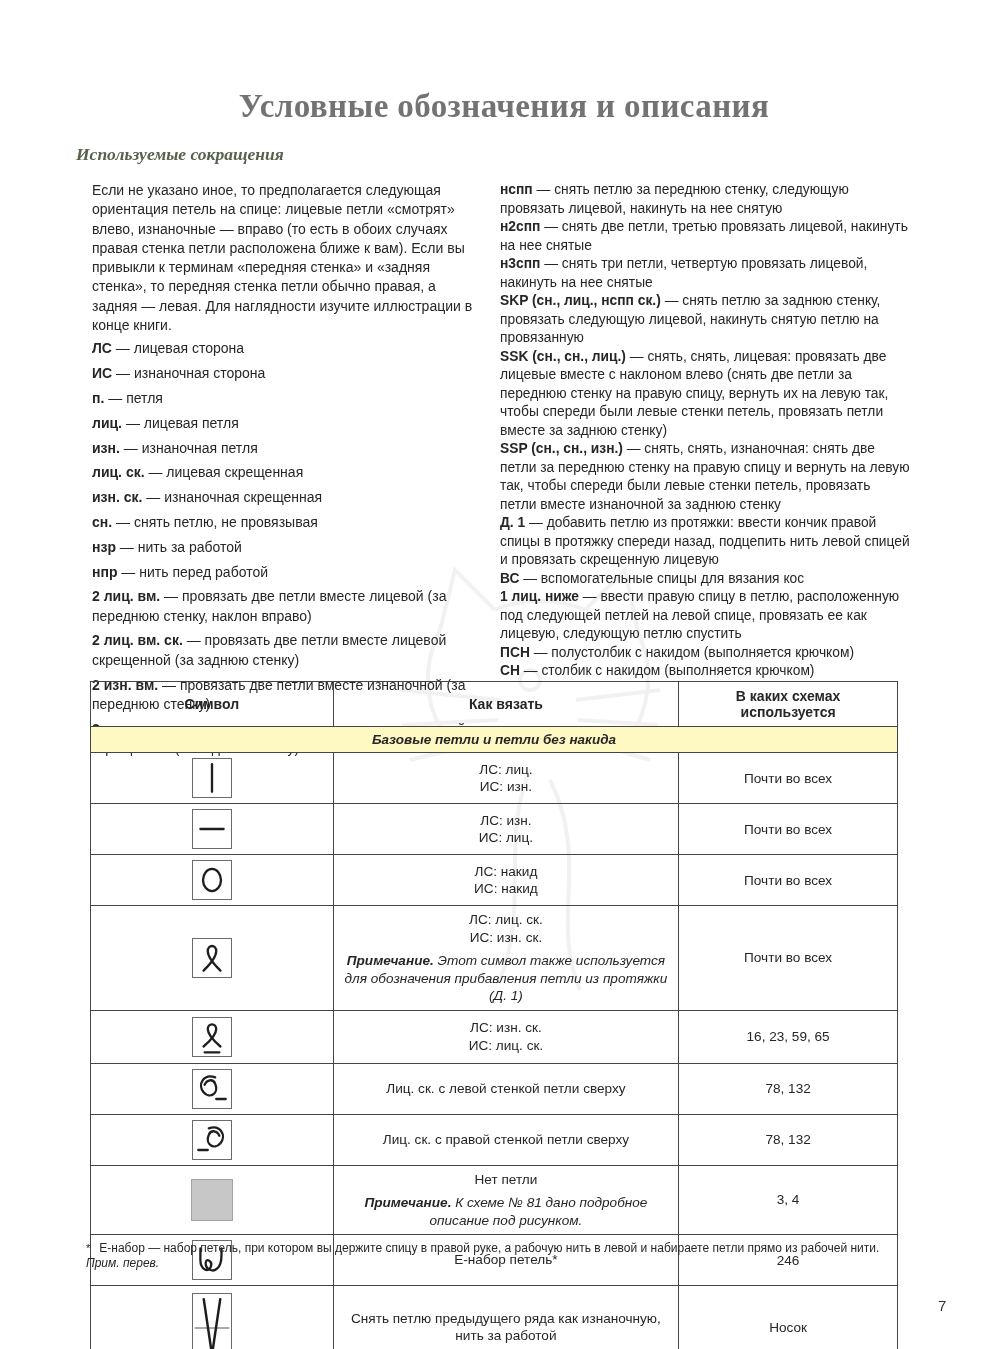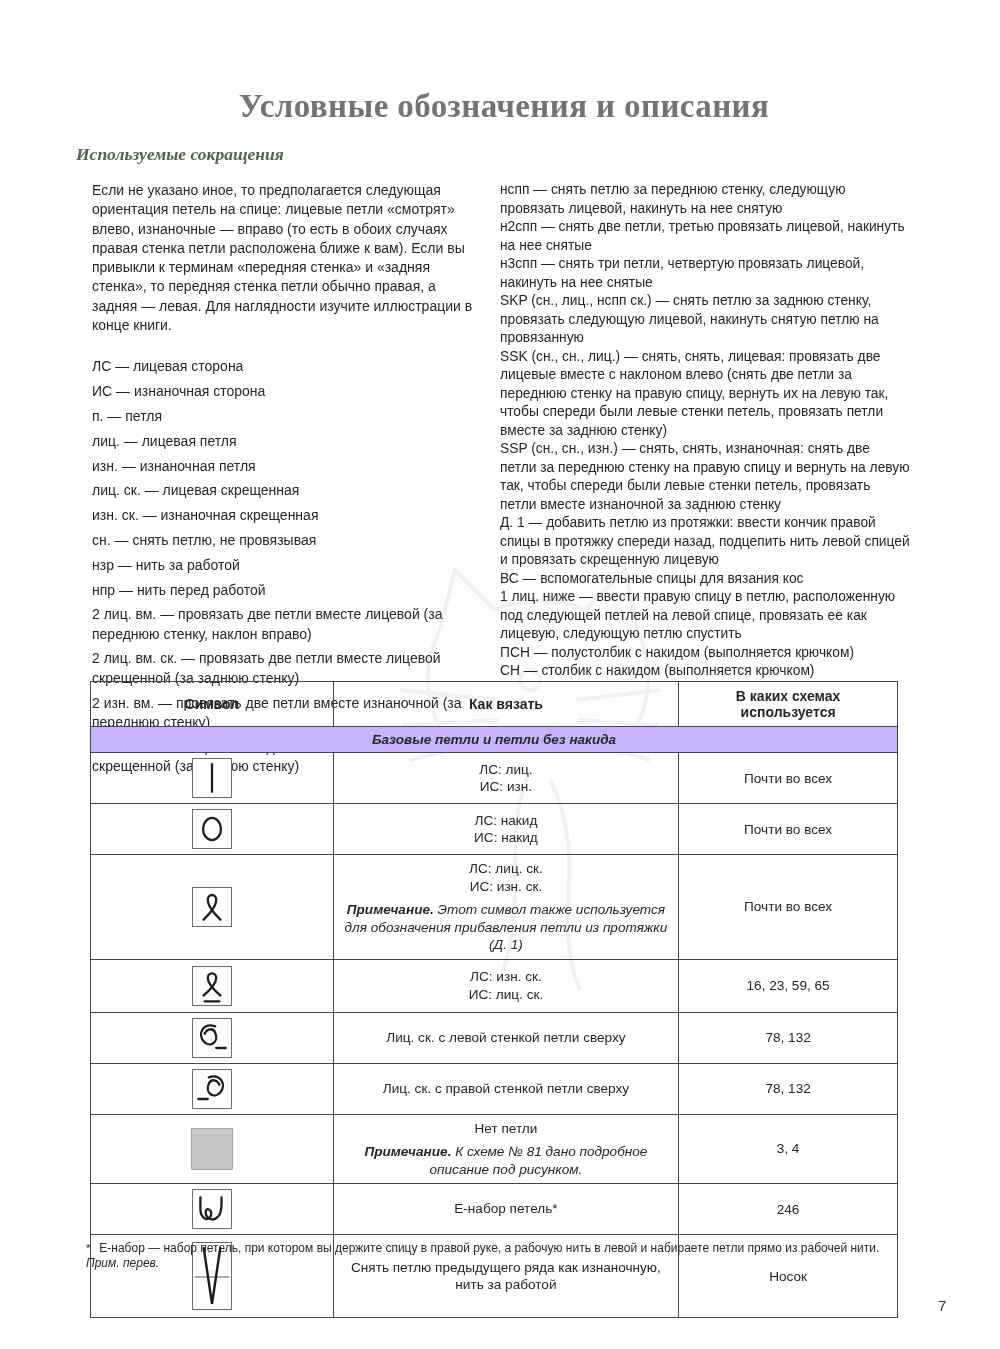--- a/index.html
+++ b/index.html
@@ -8,31 +8,31 @@
 
   .page-title{position:absolute;top:84px;left:0;width:100%;margin:4px;text-align:center;
         font-family:"Liberation Serif",serif;font-weight:bold;font-size:33px;
         color:#737373;letter-spacing:.4px;}
   .subtitle{position:absolute;top:144px;left:76px;margin:0;
         font-family:"Liberation Serif",serif;font-style:italic;font-weight:bold;
         font-size:17.5px;color:#55624c;}
 
   .col-left{position:absolute;top:181px;left:92px;width:384px;font-size:14px;line-height:19.3px;}
   .col-right{position:absolute;top:181px;left:500px;width:410px;font-size:13.8px;line-height:18.5px;}
-  .intro{margin:0 0 22px 0;}
+  .intro{margin:0 0 4px 0;}
   p.abbr{margin:0 0 5.5px 0;}
   .col-right p.abbr{margin:0;}
-  p.abbr b{font-weight:normal;}
+  p.abbr b{font-weight:bold;}
 
   table.symtab{position:absolute;top:681px;left:90px;width:808px;border-collapse:collapse;
         font-size:13.6px;}
   table.symtab th, table.symtab td{border:1px solid #454545;padding:5px 10px;text-align:center;
         vertical-align:middle;}
   table.symtab th{font-weight:bold;font-size:14px;padding:6px 10px;}
-  tr.section-row td{background:#c4b5fd;font-weight:bold;font-style:italic;font-size:13.5px;padding:5px 19px;}
+  tr.section-row td{background:#fef9c3;font-weight:bold;font-style:italic;font-size:13.5px;padding:5px 19px;}
   td.sym-cell{padding:6px 8px;vertical-align:middle;}
   td.how-cell{line-height:17.5px;}
   td.charts-cell{vertical-align:middle;}
   .sym-box{display:inline-block;width:40px;height:40px;border:1.5px solid #6a6a6a;
         background:#fff;box-sizing:border-box;vertical-align:middle;}
   .sym-box.tall{height:68px;}
   .sym-box svg{display:block;width:100%;height:100%;}
   .gray-square{display:inline-block;width:42px;height:42px;background:#c7c7c7;
         border:1px solid #a3a3a3;box-sizing:border-box;vertical-align:middle;}
   .note{font-style:italic;margin:6px 0 0 0;}
@@ -126,20 +126,30 @@
                 <line x1="18" y1="5" x2="18" y2="31" fill="none" stroke="#1e1e1e" stroke-width="2.2" stroke-linecap="round"></line>
               </svg></span></td>
           <td class="how-cell">
             <div>ЛС: лиц.</div>
             <div>ИС: изн.</div>
           </td>
           <td class="charts-cell">Почти во всех</td>
         </tr>
         <tr>
           <td class="sym-cell" style="height: 38px;"><span class="sym-box"><svg viewBox="0 0 36 36">
+                <line x1="7" y1="18" x2="29" y2="18" fill="none" stroke="#1e1e1e" stroke-width="2.2" stroke-linecap="round"></line>
+              </svg></span></td>
+          <td class="how-cell">
+            <div>ЛС: изн.</div>
+            <div>ИС: лиц.</div>
+          </td>
+          <td class="charts-cell">Почти во всех</td>
+        </tr>
+        <tr>
+          <td class="sym-cell" style="height: 38px;"><span class="sym-box"><svg viewBox="0 0 36 36">
                 <ellipse cx="18" cy="18" rx="8.5" ry="10.5" fill="none" stroke="#1e1e1e" stroke-width="2.2" stroke-linecap="round"></ellipse>
               </svg></span></td>
           <td class="how-cell">
             <div>ЛС: накид</div>
             <div>ИС: накид</div>
           </td>
           <td class="charts-cell">Почти во всех</td>
         </tr>
         <tr>
           <td class="sym-cell" style="height: 80px;"><span class="sym-box"><svg viewBox="0 0 36 36">

